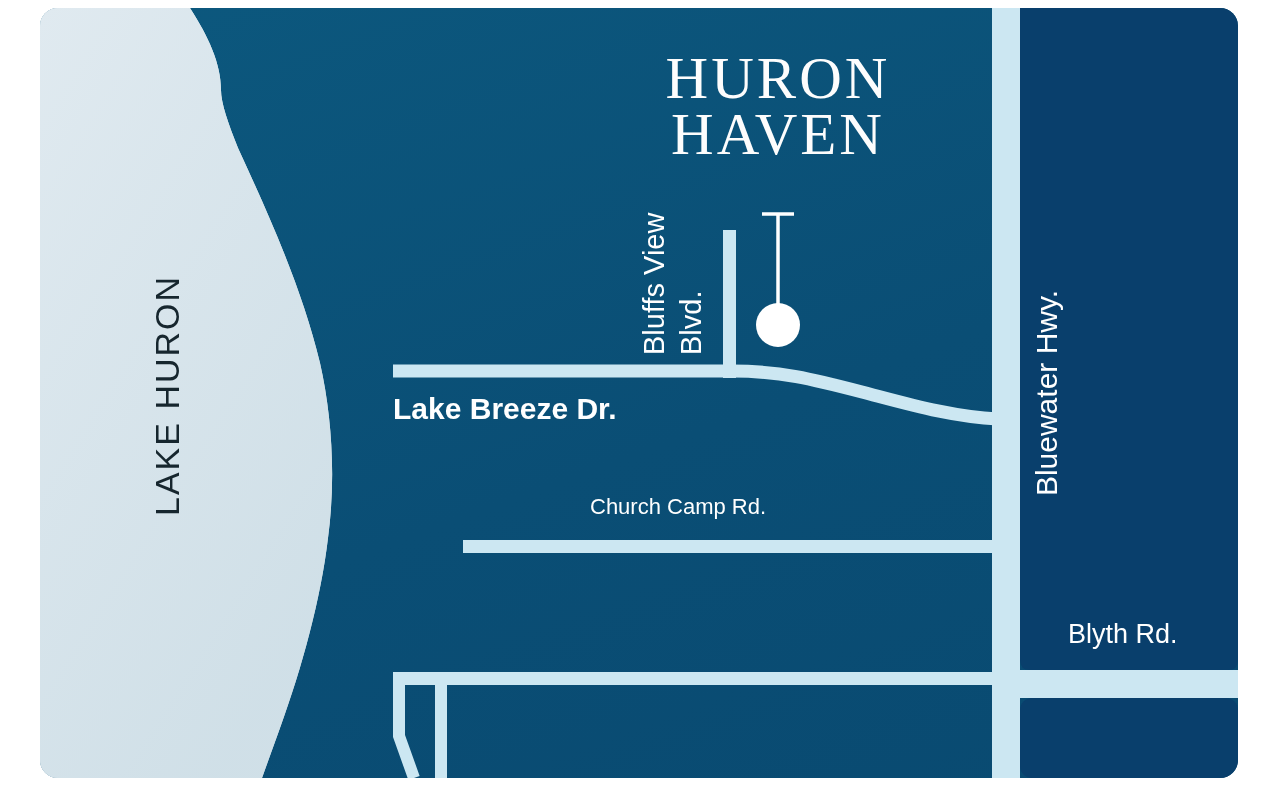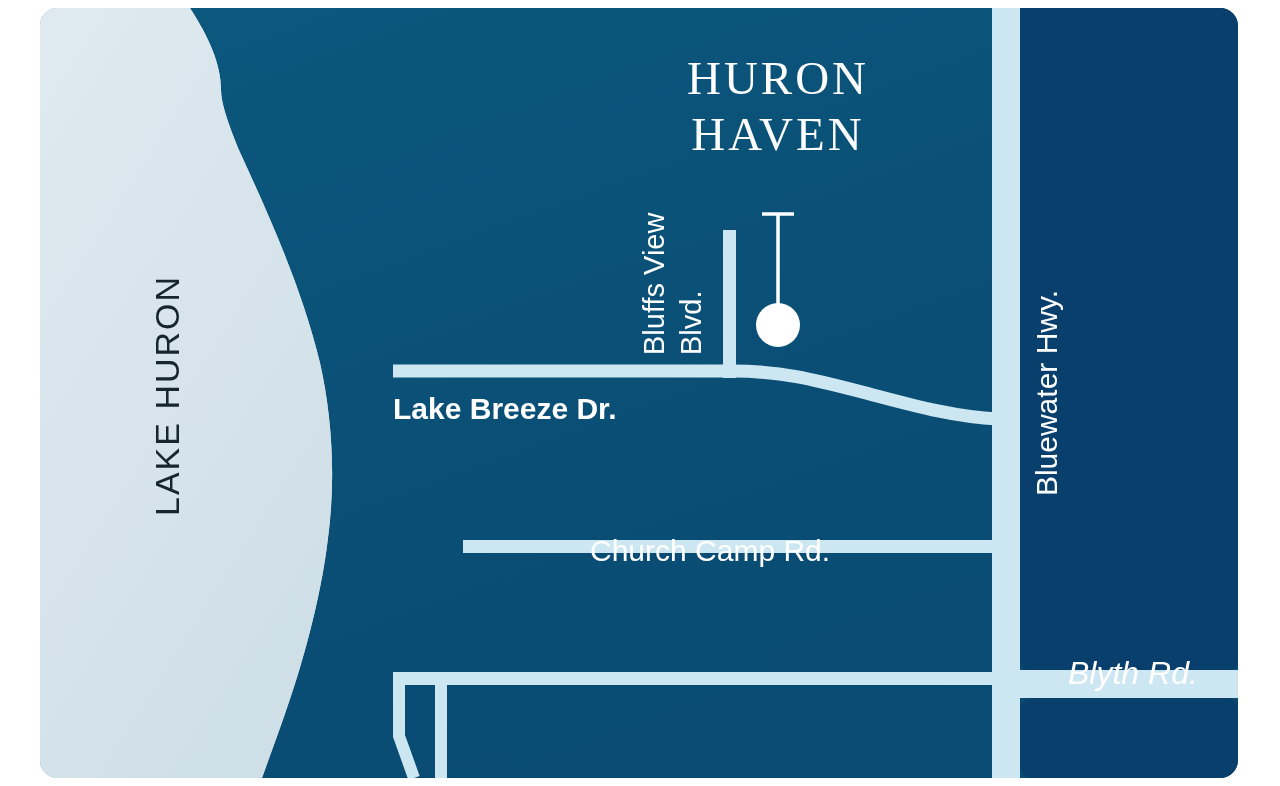--- a/index.html
+++ b/index.html
@@ -5,31 +5,31 @@
   html,body{margin:0;padding:0;background:#ffffff;}
   body{width:1280px;height:786px;position:relative;overflow:hidden;
        font-family:"Liberation Sans","DejaVu Sans",sans-serif;}
   .map-card{position:absolute;left:40px;top:8px;width:1198px;height:770px;
             border-radius:18px;overflow:hidden;
             background:linear-gradient(160deg,#0c587e 0%,#0a4e75 55%,#094a71 100%);}
   .map-card svg{position:absolute;left:0;top:0;}
   .lbl{position:absolute;color:#ffffff;white-space:nowrap;}
   .title{position:absolute;left:488px;top:42px;width:500px;text-align:center;
          font-family:"Liberation Serif","DejaVu Serif",serif;
-         font-size:47px;line-height:56px;letter-spacing:3px;color:#fdfdfd;}
+         font-size:59px;line-height:56px;letter-spacing:3px;color:#fdfdfd;}
   .rot{transform:rotate(-90deg);}
   .lake-label{left:7px;top:371px;width:240px;height:34px;line-height:34px;
               text-align:center;font-size:34px;letter-spacing:2px;color:#16262e;font-weight:500;}
   .bluffs-label{left:543px;top:220px;width:180px;height:74px;line-height:37px;
                 text-align:left;font-size:29px;}
   .bluewater-label{left:882px;top:368px;width:250px;height:34px;line-height:34px;
                    text-align:center;font-size:30px;}
   .lake-breeze-label{left:353px;top:384px;font-size:30px;font-weight:bold;}
-  .church-camp-label{left:550px;top:486px;font-size:30px;margin-top:40px;}
-  .blyth-label{left:1028px;top:647px;font-size:32px;font-style:italic;}
+  .church-camp-label{left:550px;top:486px;font-size:22px;}
+  .blyth-label{left:1028px;top:611px;font-size:27px;}
 </style>
 </head>
 <body>
 
 <div class="map-card">
 
   <svg width="1198" height="770" viewBox="0 0 1198 770">
 
     <path d="M 150,0
              C 168,28 181,55 181,82

